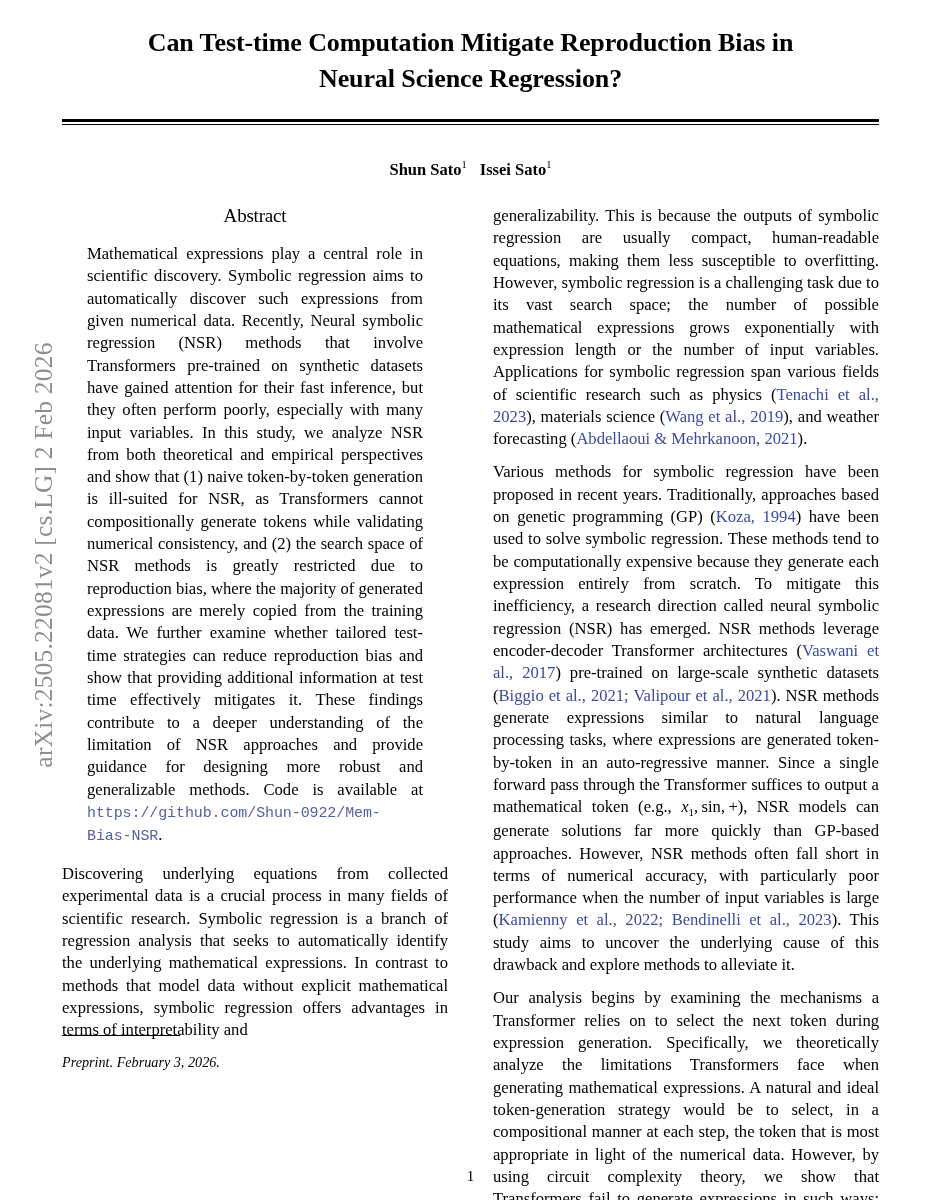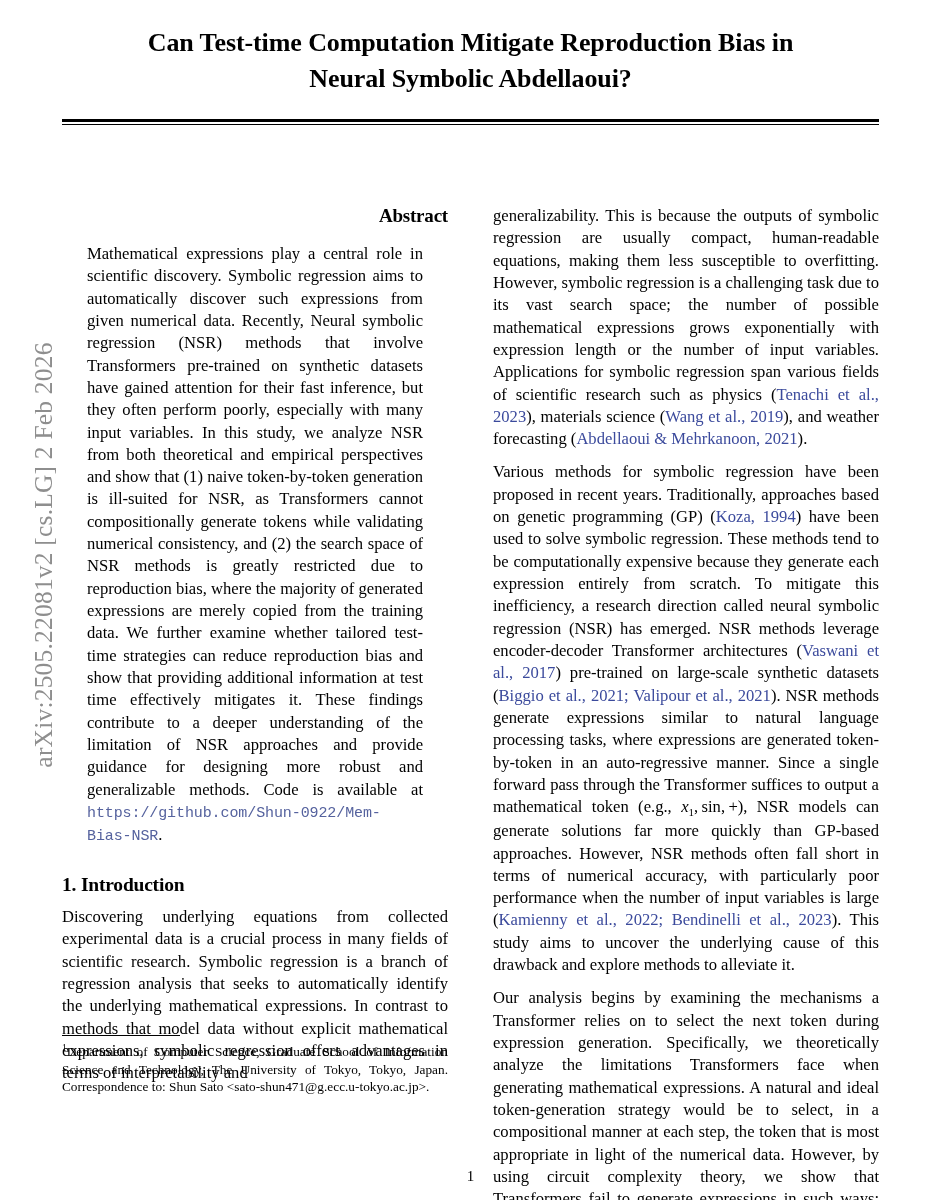--- a/index.html
+++ b/index.html
@@ -96,23 +96,23 @@
   }
   .col {
     position: absolute;
     top: 0;
     width: 386px;
   }
   #col-left  { left: 0; }
   #col-right { left: 431px; }
 
   .abstract-heading {
-    text-align: right;
+    text-align: center;
     font-size: 19px;
-    font-weight: bold;
+    font-weight: normal;
     margin: 0 0 11px 0;
     letter-spacing: -0.2px;
   }
 
   .abstract-body {
     margin: 16px;
     padding: 0 9px;
     font-size: 16.6px;
     line-height: 1.345;
     text-align: justify;
@@ -195,51 +195,53 @@
 <body>
 
 <div id="arxiv-stamp">arXiv:2505.22081v2  [cs.LG]  2 Feb 2026</div>
 
 <div id="page">
   <div id="content">
 
     <div id="title-block">
       <h1 class="paper-title">
         <span class="title-line">Can Test-time Computation Mitigate Reproduction Bias in</span>
-        <span class="title-line">Neural Symbolic Abdellaoui?</span>
+        <span class="title-line">Neural Science Regression?</span>
       </h1>
     </div>
 
     <div class="rule-double"></div>
 
+    <div id="author-block">
+      <span>Shun Sato</span><sup>1</sup><span class="author-gap"></span><span>Issei Sato</span><sup>1</sup>
+    </div>
 
     <div id="columns">
 
       <div class="col" id="col-left">
 
         <div class="abstract-heading">Abstract</div>
 
         <p class="abstract-body"><span>Mathematical expressions play a central role in scientific discovery. Symbolic regression aims to automatically discover such expressions from given numerical data. Recently, Neural symbolic regression (NSR) methods that involve Transformers pre-trained on synthetic datasets have gained attention for their fast inference, but they often perform poorly, especially with many input variables. In this study, we analyze NSR from both theoretical and empirical perspectives and show that (1) naive token-by-token generation is ill-suited for NSR, as Transformers cannot compositionally generate tokens while validating numerical consistency, and (2) the search space of NSR methods is greatly restricted due to reproduction bias, where the majority of generated expressions are merely copied from the training data. We further examine whether tailored test-time strategies can reduce reproduction bias and show that providing additional information at test time effectively mitigates it. These findings contribute to a deeper understanding of the limitation of NSR approaches and provide guidance for designing more robust and generalizable methods. Code is available at </span><span class="url">https://github.com/Shun-0922/Mem-Bias-NSR</span><span>.</span></p>
 
-        <div class="section-heading">1. Introduction</div>
 
         <p class="body tight">Discovering underlying equations from collected experimental data is a crucial process in many fields of scientific research. Symbolic regression is a branch of regression analysis that seeks to automatically identify the underlying mathematical expressions. In contrast to methods that model data without explicit mathematical expressions, symbolic regression offers advantages in terms of interpretability and</p>
       </div>
 
       <div class="col" id="col-right">
 
         <p class="body"><span>generalizability. This is because the outputs of symbolic regression are usually compact, human-readable equations, making them less susceptible to overfitting. However, symbolic regression is a challenging task due to its vast search space; the number of possible mathematical expressions grows exponentially with expression length or the number of input variables. Applications for symbolic regression span various fields of scientific research such as physics (</span><span class="cite">Tenachi et al., 2023</span><span>), materials science (</span><span class="cite">Wang et al., 2019</span><span>), and weather forecasting (</span><span class="cite">Abdellaoui &amp; Mehrkanoon, 2021</span><span>).</span></p>
 
         <p class="body"><span>Various methods for symbolic regression have been proposed in recent years. Traditionally, approaches based on genetic programming (GP) (</span><span class="cite">Koza, 1994</span><span>) have been used to solve symbolic regression. These methods tend to be computationally expensive because they generate each expression entirely from scratch. To mitigate this inefficiency, a research direction called neural symbolic regression (NSR) has emerged. NSR methods leverage encoder-decoder Transformer architectures (</span><span class="cite">Vaswani et al., 2017</span><span>) pre-trained on large-scale synthetic datasets (</span><span class="cite">Biggio et al., 2021</span><span class="cite">; </span><span class="cite">Valipour et al., 2021</span><span>). NSR methods generate expressions similar to natural language processing tasks, where expressions are generated token-by-token in an auto-regressive manner. Since a single forward pass through the Transformer suffices to output a mathematical token (e.g., </span><span class="mathvar"><i>x</i><sub>1</sub><span class="mathrm">, sin, +</span></span><span>), NSR models can generate solutions far more quickly than GP-based approaches. However, NSR methods often fall short in terms of numerical accuracy, with particularly poor performance when the number of input variables is large (</span><span class="cite">Kamienny et al., 2022</span><span class="cite">; </span><span class="cite">Bendinelli et al., 2023</span><span>). This study aims to uncover the underlying cause of this drawback and explore methods to alleviate it.</span></p>
 
         <p class="body tight">Our analysis begins by examining the mechanisms a Transformer relies on to select the next token during expression generation. Specifically, we theoretically analyze the limitations Transformers face when generating mathematical expressions. A natural and ideal token-generation strategy would be to select, in a compositional manner at each step, the token that is most appropriate in light of the numerical data. However, by using circuit complexity theory, we show that Transformers fail to generate expressions in such ways; they cannot compositionally generate mathematical</p>
       </div>
     </div>
 
     <div id="footnote">
       <div id="footnote-rule"></div>
-      <p class="footnote-text"><sup>1</sup><span>Department of Computer Science, Graduate School of Information Science and Technology, The University of Tokyo, Tokyo, Japan. Correspondence to: Shun Sato &lt;sato-shun471@g.ecc.u-tokyo.ac.jp&gt;.</span></p>
+      <p class="preprint-line">Preprint. February 3, 2026.</p>
     </div>
 
     <div id="page-number">1</div>
 
   </div>
 </div>
 
 </body></html>

